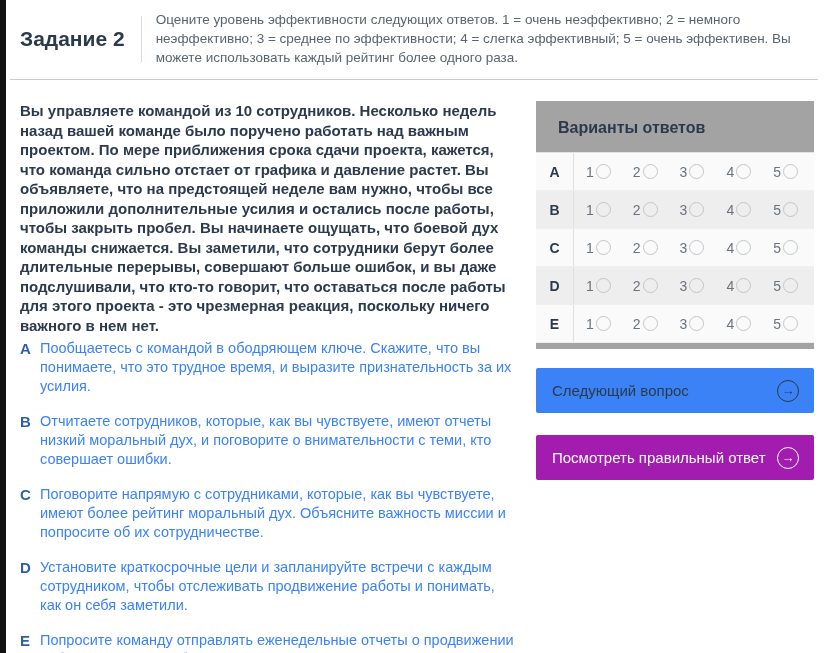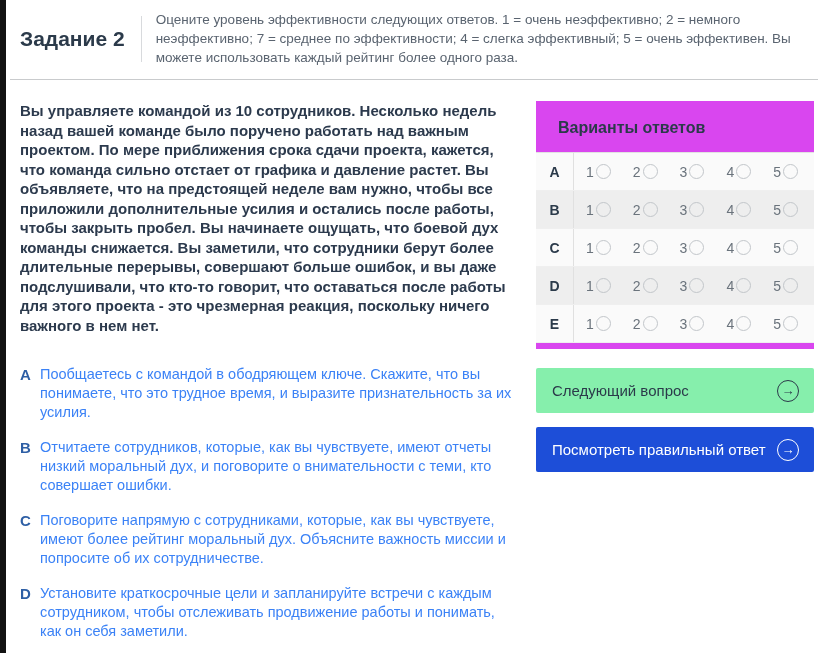--- a/index.html
+++ b/index.html
@@ -36,35 +36,35 @@
     height: 1px; background: #c9cbcd; margin: 2px 10px 0 10px;
   }
   
   .main {
     display: flex; align-items: flex-start;
     padding: 21px 16px 0 20px;
   }
   .left-col { width: 494px; margin-right: 22px; flex: 0 0 auto; }
   .scenario {
     font-size: 15px; font-weight: bold; color: #2c3a4d;
-    line-height: 19.5px; margin-bottom: 30px;
+    line-height: 19.5px; margin-bottom: 4px;
   }
   .option { display: flex; margin-bottom: 16px; }
   .option-letter {
     flex: 0 0 auto; width: 20px;
     font-size: 15px; font-weight: bold; color: #2e5fa5;
     line-height: 19px;
   }
   .option-text {
     flex: 1 1 auto;
     font-size: 14.5px; color: #3b82f6; line-height: 19px;
   }
   
   .right-col { width: 278px; flex: 0 0 auto; }
-  .answers-panel { background: #d946ef; padding: 18px 0 6px 0; }
+  .answers-panel { background: #a3a3a3; padding: 18px 0 6px 0; }
   .answers-title {
     font-size: 16px; font-weight: bold; color: #2b3a4a;
     padding: 0 22px; margin-bottom: 15px;
   }
   .answers-table { border-top: 1px solid #e2e2e2; }
   .answer-row {
     display: flex; align-items: stretch; height: 38px;
     border-bottom: 1px solid #efefef;
   }
   .answer-row:nth-child(odd) { background: #fafafa; }
@@ -85,41 +85,41 @@
     border-radius: 50%; background: transparent; cursor: pointer;
     display: inline-block;
   }
   
   .btn {
     display: flex; align-items: center; justify-content: space-between;
     width: 100%; height: 45px; padding: 0 15px 0 16px;
     border: none; cursor: pointer; border-radius: 2px;
     font-family: "Liberation Sans", "DejaVu Sans", sans-serif;
   }
-  .btn-next { background: #86efac; margin-top: 19px; }
+  .btn-next { background: #3b82f6; margin-top: 19px; }
   .btn-next .btn-label { color: #2b3a4a; font-size: 15px; }
-  .btn-answer { background: #1d4ed8; margin-top: 14px; }
+  .btn-answer { background: #a21caf; margin-top: 22px; }
   .btn-answer .btn-label { color: #ffffff; font-size: 15px; }
   .arrow-circle {
     width: 22px; height: 22px; border-radius: 50%;
     display: flex; align-items: center; justify-content: center;
     font-size: 13px; line-height: 1;
   }
   .btn-next .arrow-circle { border: 1.5px solid #2b3a4a; color: #2b3a4a; }
   .btn-answer .arrow-circle { border: 1.5px solid #ffffff; color: #ffffff; }
 </style>
 </head>
 <body>
 
 <div class="left-edge-bar"></div>
 
 <div class="header">
   <div class="task-label">Задание 2</div>
   <div class="header-divider"></div>
-  <div class="instructions">Оцените уровень эффективности следующих ответов. 1 = очень неэффективно; 2 = немного неэффективно; 7 = среднее по эффективности; 4 = слегка эффективный; 5 = очень эффективен. Вы можете использовать каждый рейтинг более одного раза.</div>
+  <div class="instructions">Оцените уровень эффективности следующих ответов. 1 = очень неэффективно; 2 = немного неэффективно; 3 = среднее по эффективности; 4 = слегка эффективный; 5 = очень эффективен. Вы можете использовать каждый рейтинг более одного раза.</div>
 </div>
 <div class="header-rule"></div>
 
 <div class="main">
 
   <div class="left-col">
     <div class="scenario">Вы управляете командой из 10 сотрудников. Несколько недель назад вашей команде было поручено работать над важным проектом. По мере приближения срока сдачи проекта, кажется, что команда сильно отстает от графика и давление растет. Вы объявляете, что на предстоящей неделе вам нужно, чтобы все приложили дополнительные усилия и остались после работы, чтобы закрыть пробел. Вы начинаете ощущать, что боевой дух команды снижается. Вы заметили, что сотрудники берут более длительные перерывы, совершают больше ошибок, и вы даже подслушивали, что кто-то говорит, что оставаться после работы для этого проекта - это чрезмерная реакция, поскольку ничего важного в нем нет.</div>
     <div id="options-list">
         <div class="option">
           <span class="option-letter">A</span>

